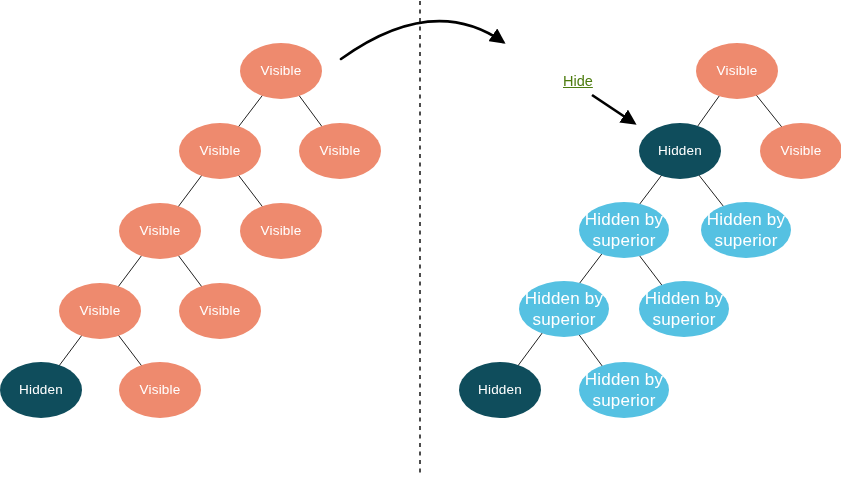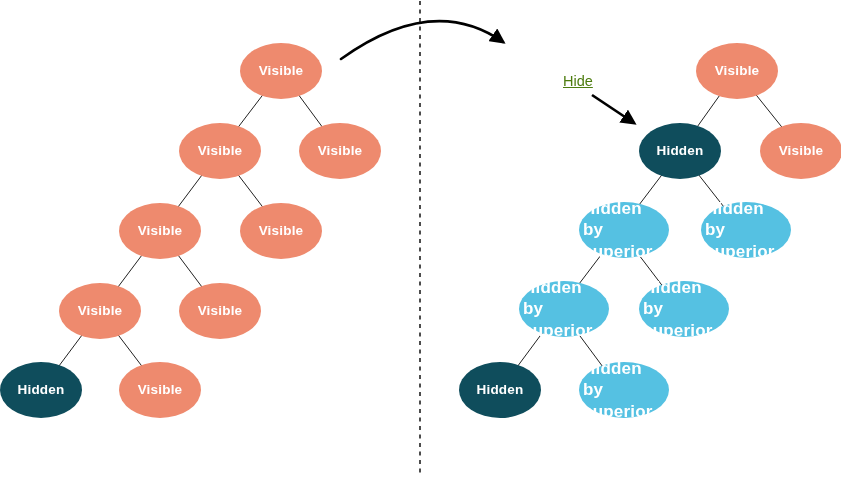--- a/index.html
+++ b/index.html
@@ -18,23 +18,24 @@
     z-index: 1;
   }
   .node {
     position: absolute;
     width: 82px;
     height: 56px;
     border-radius: 50%;
     display: flex;
     align-items: center;
     justify-content: center;
+    text-align: center;
     color: #ffffff;
     font-size: 13.5px;
-    font-weight: 700;
+    font-weight: 400;
     letter-spacing: 0.2px;
     line-height: 1.25;
     z-index: 2;
   }
   .node.visible { background: var(--visible, #EE8A6E); }
   .node.hidden  { background: var(--hidden, #0F4D5C); }
   .node.hbs     { background: var(--hidden_by_superior, #55C1E2); font-size: 17px; padding: 0 4px; }
   .hide-label {
     position: absolute;
     left: 563px;

